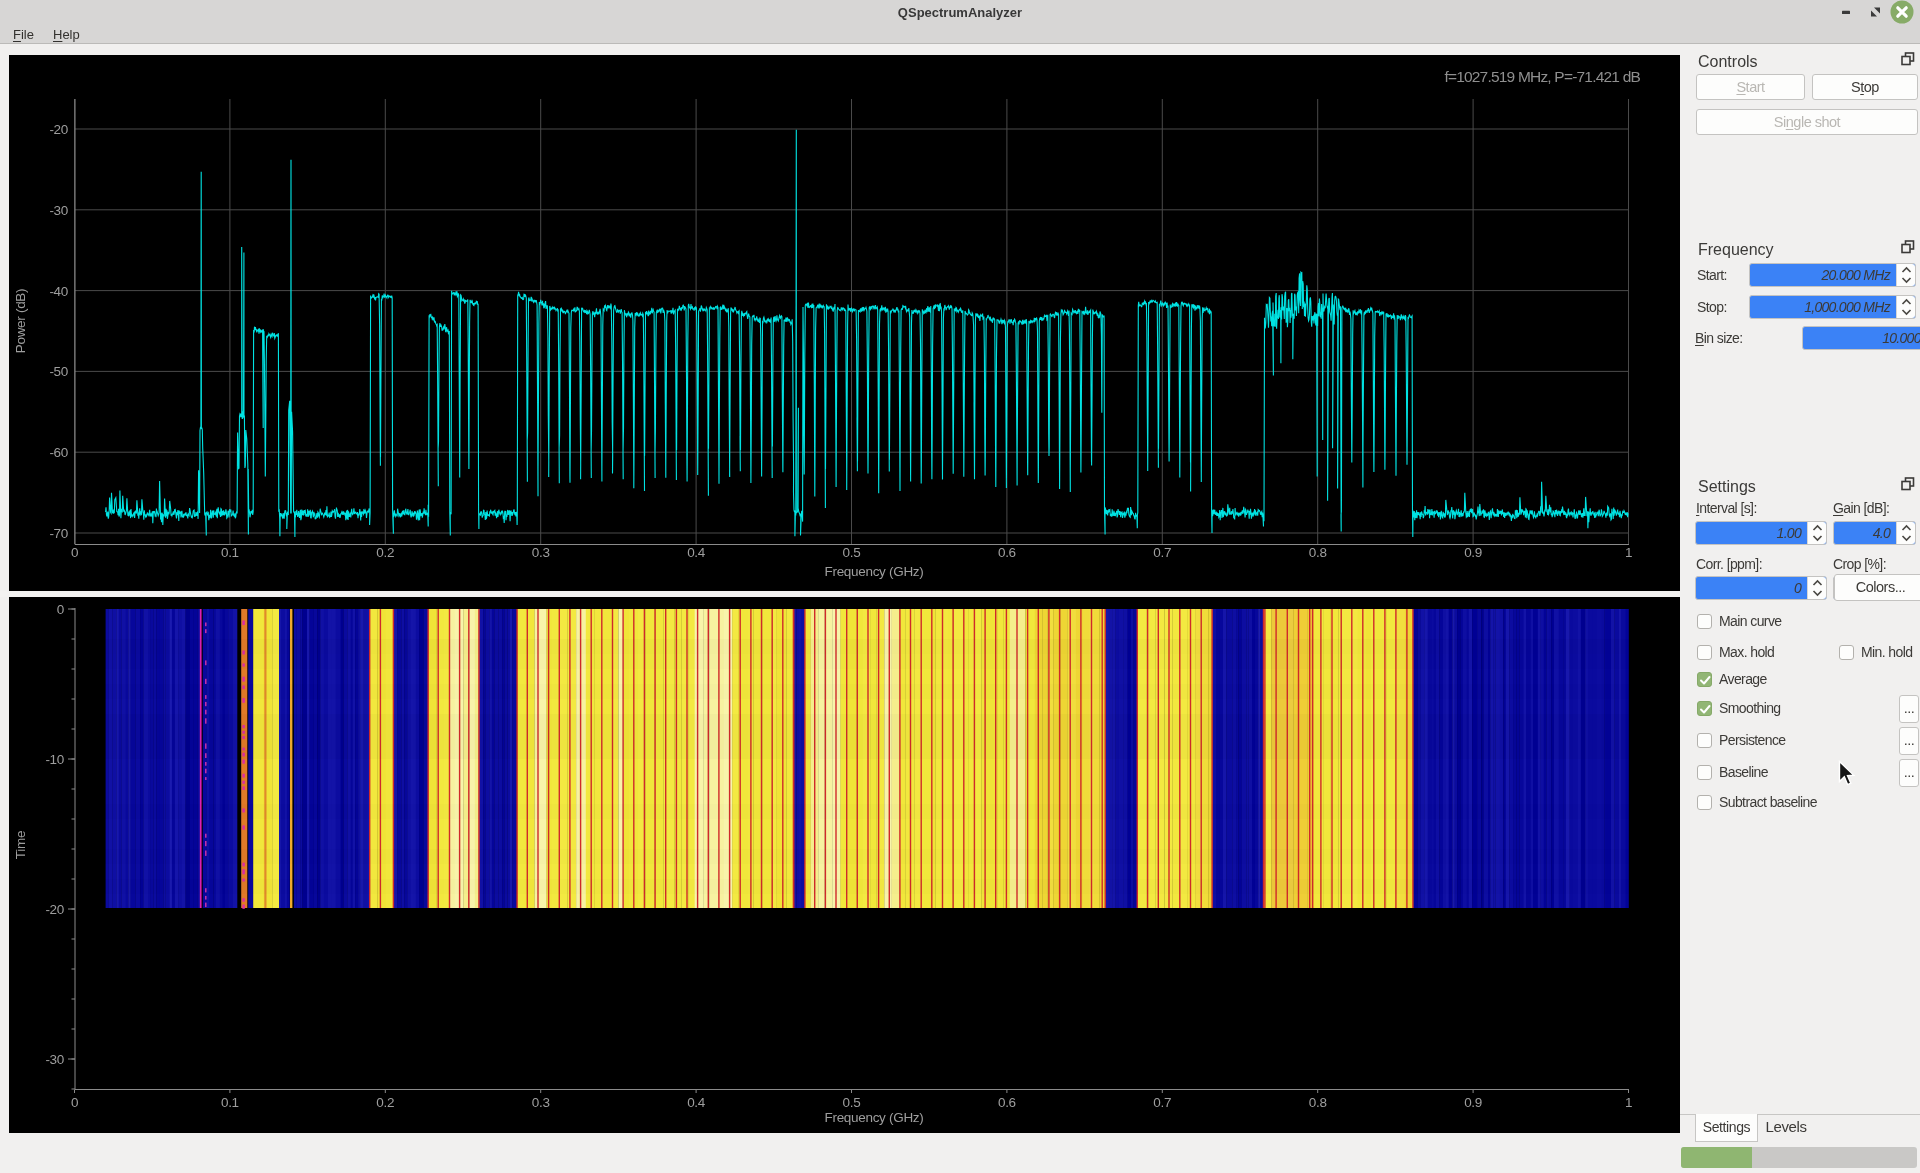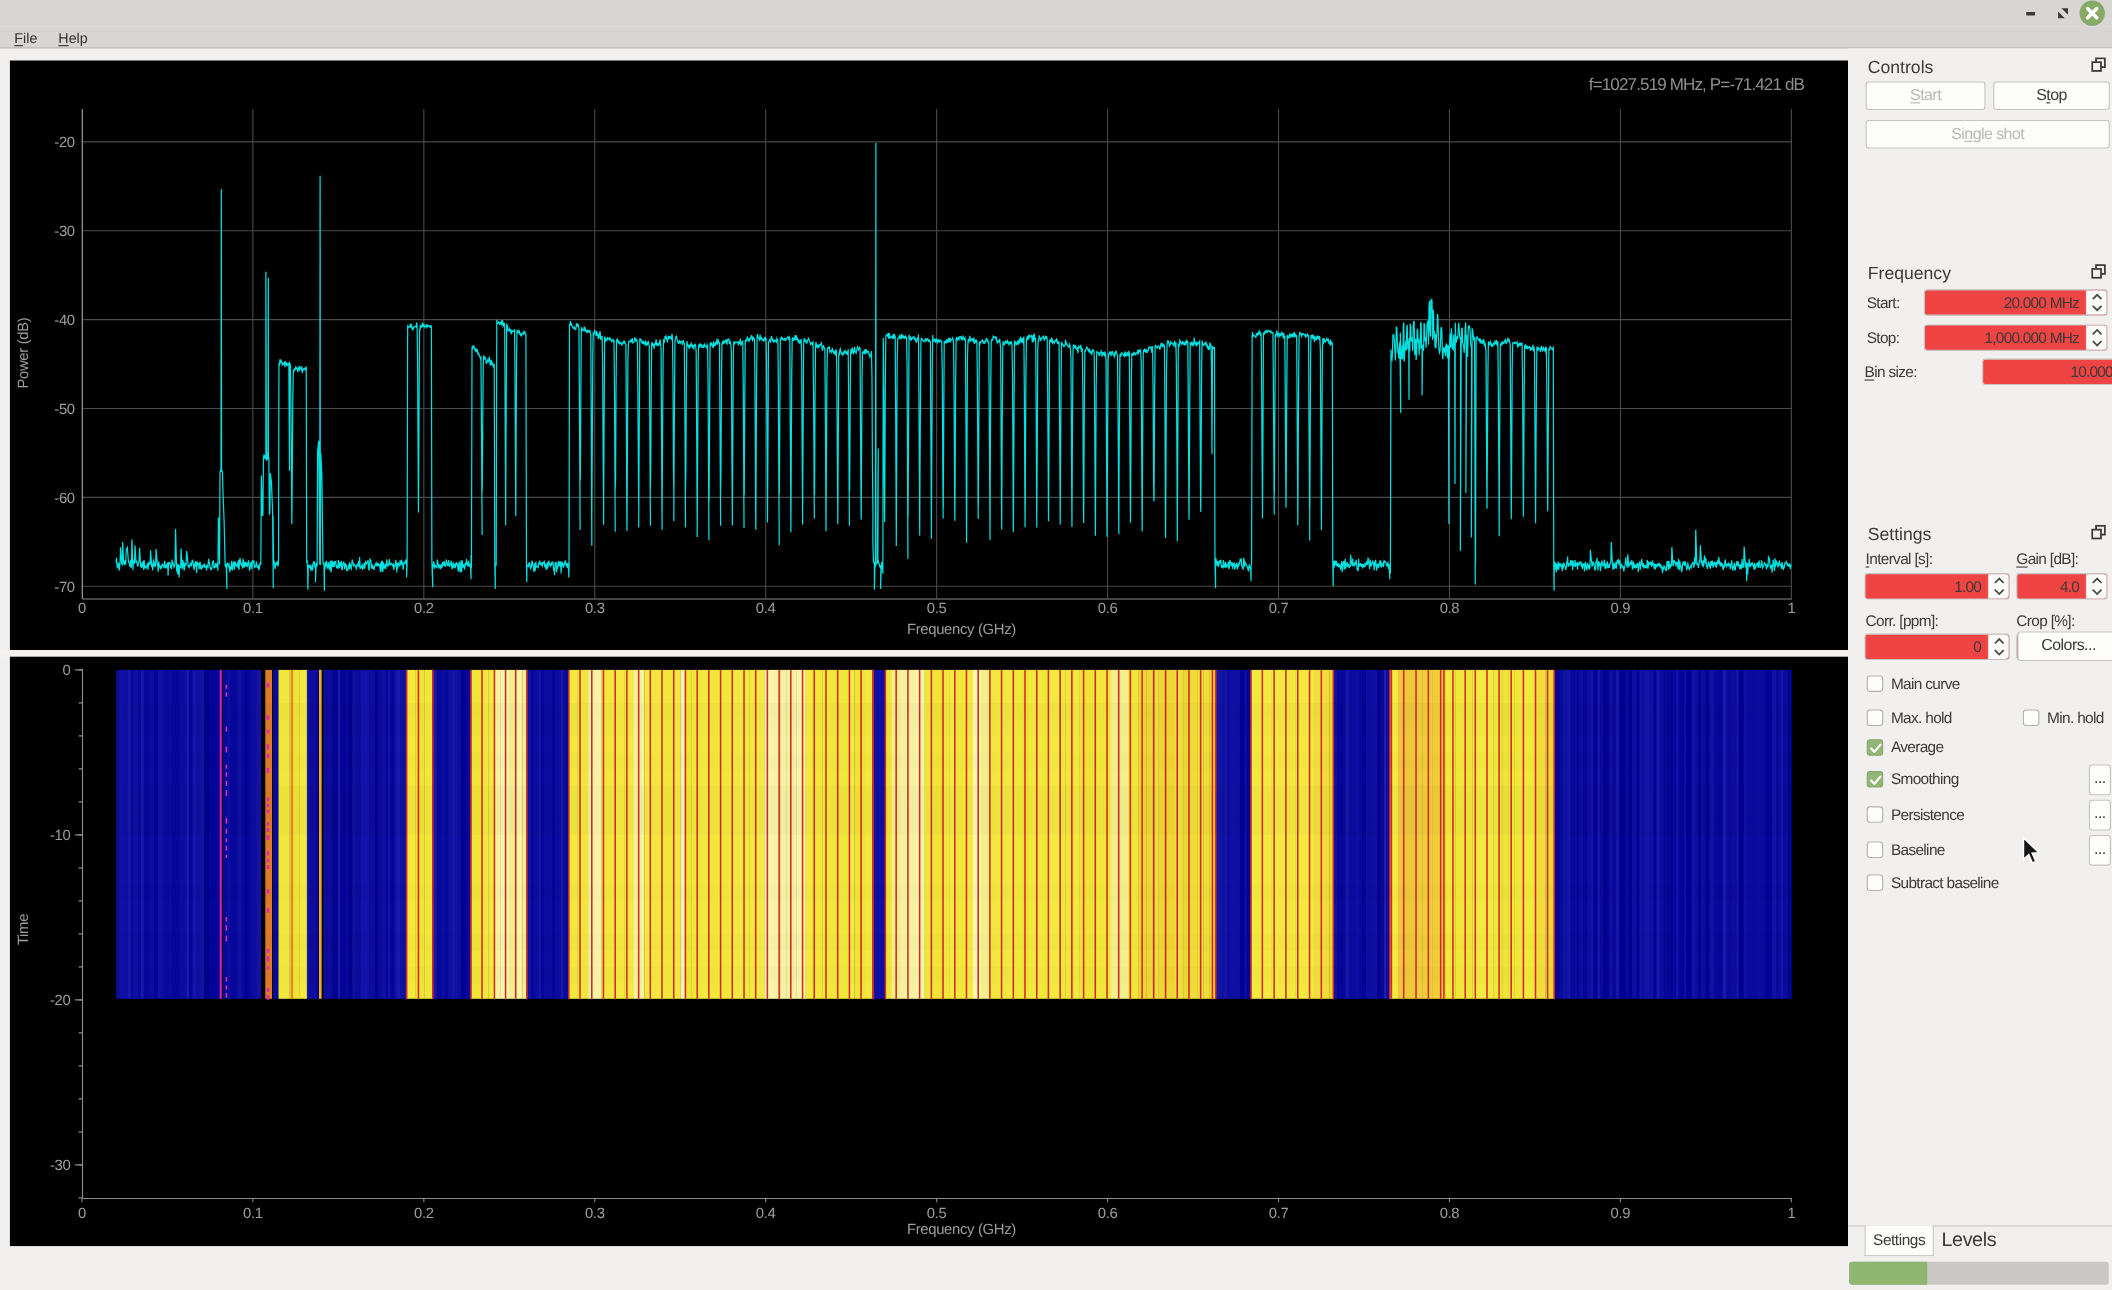--- a/index.html
+++ b/index.html
@@ -12,37 +12,38 @@
 u.mn { text-decoration:underline; text-underline-offset:2px; }
 .winbtn { position:absolute; top:0; }
 .splitter { position:absolute; left:0; top:591px; width:1680px; height:6px; background:#f3f2f1; }
 .statusbar { position:absolute; left:0; top:1133px; width:1920px; height:40px; background:#f1f0ef; }
 
 .dock { position:absolute; left:1680px; top:44px; width:240px; height:1129px; background:#f1f0ef; }
 .sectitle { position:absolute; font-size:16px; color:#3b3a38; white-space:nowrap; }
 .btn { position:absolute; background:#fdfdfc; border:1px solid #c4c3c1; border-radius:3px;
        font-size:14.5px; letter-spacing:-0.5px; color:#3c3a37; text-align:center; }
 .btn.dis { color:#b9b7b3; }
-.spin { position:absolute; background:#ef4444; border:1px solid #c4c3c1; border-radius:3px; }
+.spin { position:absolute; background:#3b82f6; border:1px solid #c4c3c1; border-radius:3px;font-style:italic; }
 .spin .val { position:absolute; right:25px; top:50%; transform:translateY(-50%); font-size:14px; letter-spacing:-0.7px; color:#3c3a37; }
 .spin .arr { position:absolute; right:0; top:0; bottom:0; width:19px; background:#fdfdfc;
              border-left:1px solid #d8d7d5; border-radius:0 3px 3px 0; }
 .lbl { position:absolute; font-size:14px; letter-spacing:-0.6px; color:#3c3a37; white-space:nowrap;text-align:right; }
 .cb { position:absolute; width:15px; height:15px; background:#fdfdfc; border:1px solid #b3b1ad; border-radius:3px; }
 .cb.on { background:#92b675; border-color:#86a968; }
 .tabline { position:absolute; left:1680px; top:1114px; width:240px; height:1px; background:#c7c6c4; }
 .tab { position:absolute; left:1695px; top:1114px; width:63px; height:28px; background:#fdfdfc;
        border:1px solid #c7c6c4; border-top:none; font-size:14px; letter-spacing:-0.4px; color:#3c3a37; text-align:center; line-height:26px; }
-.tab2 { position:absolute; left:1765px; top:1114px; width:42px; height:28px; font-size:18px; letter-spacing:-0.4px; color:#3c3a37; text-align:center; line-height:26px; }
+.tab2 { position:absolute; left:1765px; top:1114px; width:42px; height:28px; font-size:15px; letter-spacing:-0.4px; color:#3c3a37; text-align:center; line-height:26px; }
 .progress { position:absolute; left:1681px; top:1147px; width:236px; height:21px; background:#c9c8c6; border-radius:3px; }
 .chunk { position:absolute; left:0; top:0; width:71px; height:21px; background:#8fb671; border-radius:3px 0 0 3px; }
 </style>
 </head>
 <body>
 <div class="titlebar">
+    <div class="title">QSpectrumAnalyzer</div>
 <svg class="winbtn" style="left:1836px;top:0" width="84" height="24">
   <rect x="6" y="10.8" width="8" height="3.2" rx="0.5" fill="#3a3a3a"></rect>
   <g transform="translate(35,7.5)">
     <path d="M3,0 L9,0 L9,6 Z" fill="#3a3a3a"></path>
     <path d="M0,3 L0,9 L6,9 Z" fill="#3a3a3a"></path>
   </g>
   <g transform="translate(66,12)">
     <circle cx="0" cy="0" r="11.5" fill="#87ab67"></circle>
     <path d="M-4.2,-4.2 L4.2,4.2 M-4.2,4.2 L4.2,-4.2" stroke="#fff" stroke-width="3.2" stroke-linecap="round"></path>
   </g>

